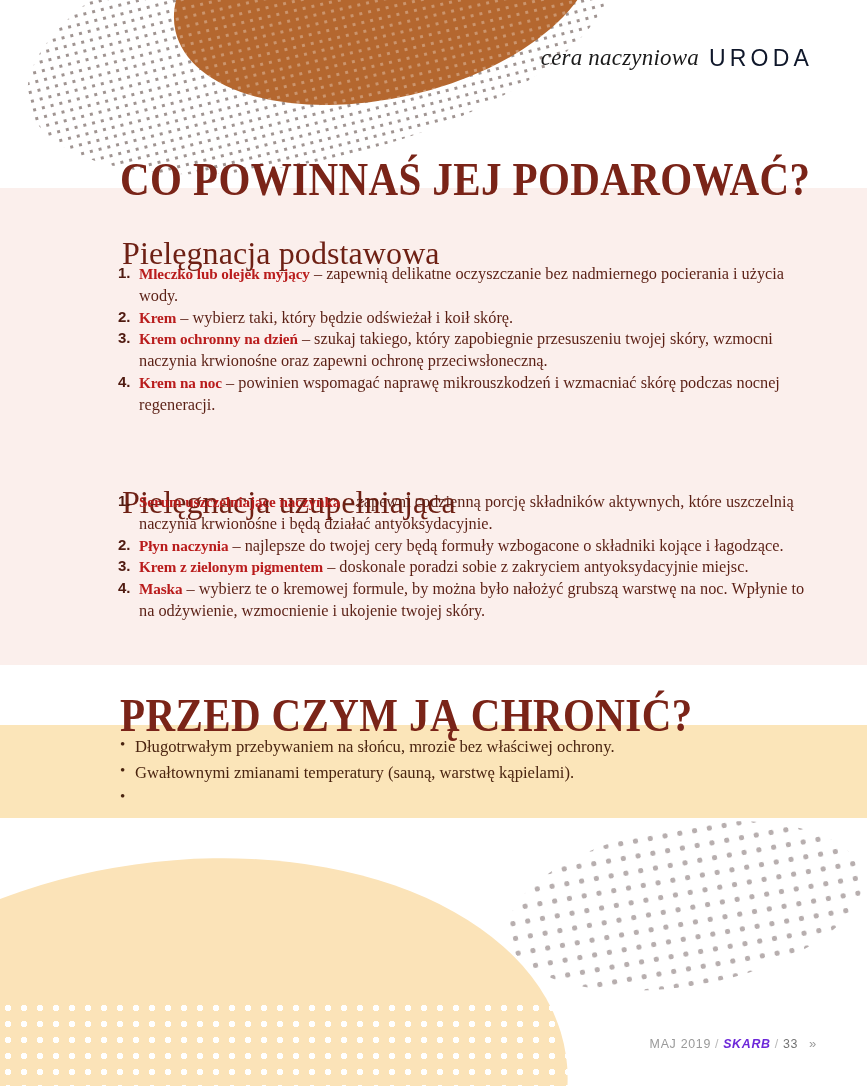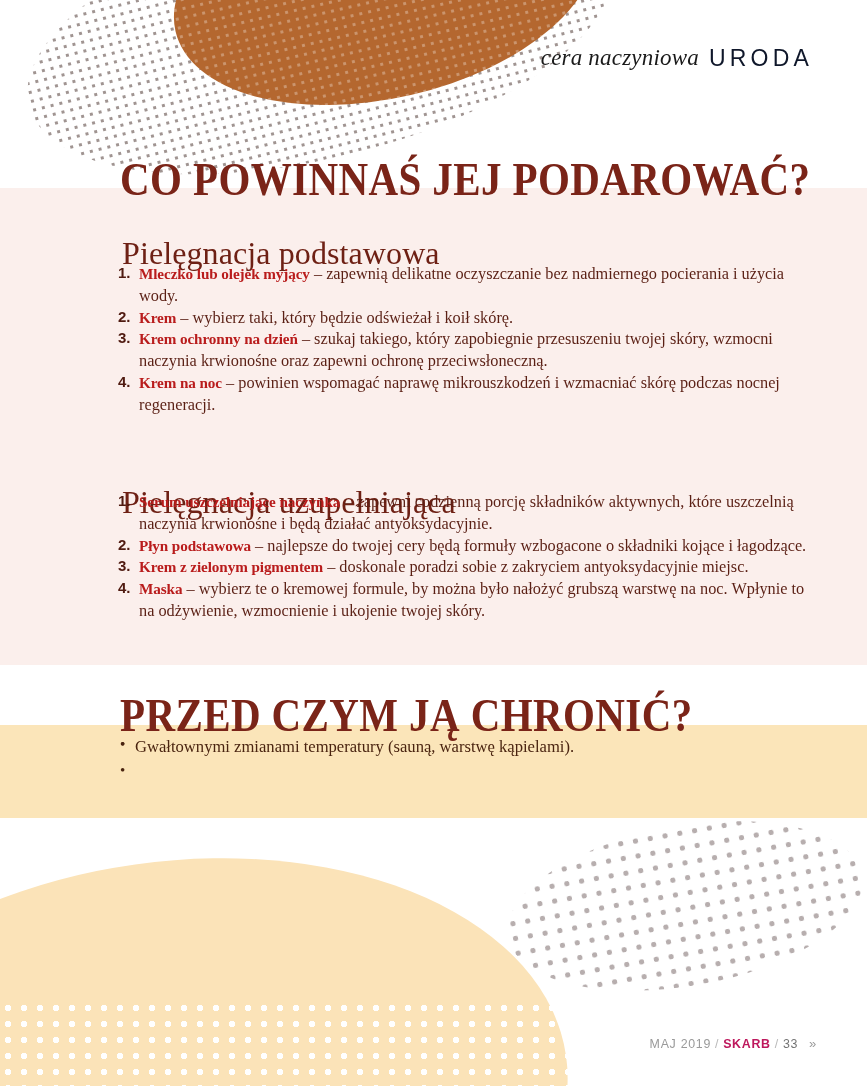--- a/index.html
+++ b/index.html
@@ -223,21 +223,21 @@
     right: 50px; bottom: 35px;
     display: flex; align-items: center; gap: 4px;
     font-family: "Liberation Sans", sans-serif;
     font-size: 12.4px;
     letter-spacing: .7px;
     color: #9a9a9a;
     z-index: 8;
     white-space: nowrap;
     padding-left: 42px;
   }
-  .footer-brand { font-weight: 700; color: #be185d; }
+  .footer-brand { font-weight: 700; color: #6d28d9; font-style: italic; }
   .footer-sep { color: #b9b9b9; }
   .footer-page { color: #737373; }
   .footer-arrows { margin-left: 7px; color: #9a9a9a; font-size: 13px; }
 </style>
 </head>
 <body>
 
 <div id="page">
 
   <div class="deco deco-dots-top"></div>
@@ -276,35 +276,36 @@
       </li>
     </ol>
 
     <h2 class="h-sub" id="h-sub-2">Pielęgnacja uzupełniająca</h2>
 
     <ol class="num-list" id="list-2">
       <li>
         <span class="li-num">1.</span><span class="li-term">Serum uszczelniające naczynka</span><span class="li-desc"> – zapewni codzienną porcję składników aktywnych, które uszczelnią naczynia krwionośne i będą działać antyoksydacyjnie.</span>
       </li>
       <li>
-        <span class="li-num">2.</span><span class="li-term">Płyn podstawowa</span><span class="li-desc"> – najlepsze do twojej cery będą formuły wzbogacone o składniki kojące i łagodzące.</span>
+        <span class="li-num">2.</span><span class="li-term">Płyn naczynia</span><span class="li-desc"> – najlepsze do twojej cery będą formuły wzbogacone o składniki kojące i łagodzące.</span>
       </li>
       <li>
         <span class="li-num">3.</span><span class="li-term">Krem z zielonym pigmentem</span><span class="li-desc"> – doskonale poradzi sobie z zakryciem antyoksydacyjnie miejsc.</span>
       </li>
       <li>
         <span class="li-num">4.</span><span class="li-term">Maska</span><span class="li-desc"> – wybierz te o kremowej formule, by można było nałożyć grubszą warstwę na noc. Wpłynie to na odżywienie, wzmocnienie i ukojenie twojej skóry.</span>
       </li>
     </ol>
 
     <h1 class="h-major" id="h-major-2">PRZED CZYM JĄ CHRONIĆ?</h1>
 
     <ul class="bullet-list">
       <li>
         <span class="bullet-dot">•</span>
+        <span>Długotrwałym przebywaniem na słońcu, mrozie bez właściwej ochrony.</span>
       </li>
       <li>
         <span class="bullet-dot">•</span>
         <span>Gwałtownymi zmianami temperatury (sauną, warstwę kąpielami).</span>
       </li>
       <li>
         <span class="bullet-dot">•</span>
       </li>
     </ul>
 

